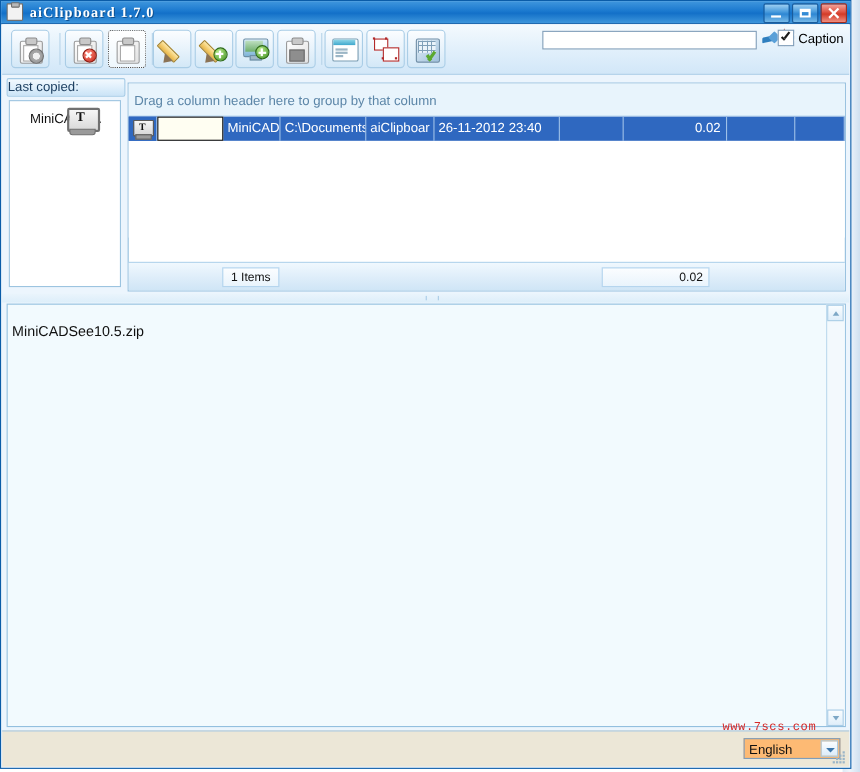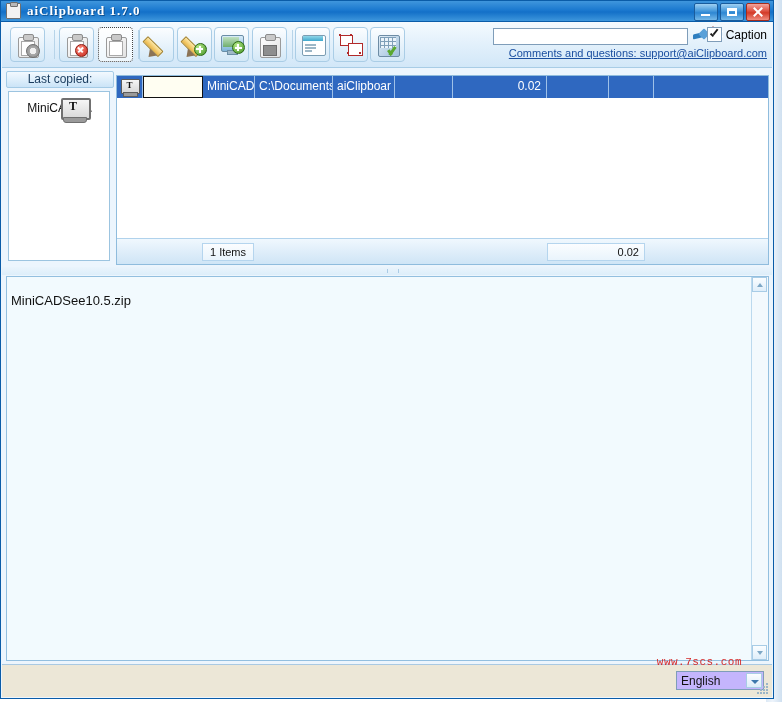--- a/index.html
+++ b/index.html
@@ -163,21 +163,21 @@
   #activelbl{font-size:12px;color:#000;}
   #supportlink{position:absolute;right:5px;top:25px;font-size:11px;color:#1b4fa0;
     text-decoration:underline;cursor:pointer;}
 
   
   #leftpanel{position:absolute;left:5px;top:70px;width:108px;height:192px;}
   #lastcopiedhdr{
     width:108px;height:17px;box-sizing:border-box;
     background:linear-gradient(to bottom,#f3f9fe,#ddeefb 55%,#cbe4f7);
     border:1px solid #a5cbe6;border-radius:2px;
-    font-size:12px;color:#1a3c5e;text-align:center;line-height:15px;
+    font-size:12px;color:#1a3c5e;line-height:15px;
   }
   #lastcopiedbox{
     position:absolute;left:2px;top:20px;width:102px;height:170px;box-sizing:border-box;
     background:#ffffff;border:1px solid #9cc4e0;
   }
   #thumbitem{position:absolute;left:8px;top:6px;width:86px;text-align:center;}
   .tmon{position:relative;width:28px;height:24px;margin:0 auto;}
   .tmon .scr{position:absolute;left:1px;top:0;width:26px;height:18px;
     background:linear-gradient(to bottom,#f6f6f6,#d9d9d9);border:2px solid #707070;border-radius:2px;}
   .tmon .t{position:absolute;left:0;top:0;width:26px;height:18px;line-height:16px;text-align:center;
@@ -234,21 +234,21 @@
   .scr-arrow i{position:absolute;left:4px;width:0;height:0;border-left:3px solid transparent;border-right:3px solid transparent;}
   .scr-arrow.up i{top:5px;border-bottom:4px solid #7da7c6;}
   .scr-arrow.down i{top:5px;border-top:4px solid #7da7c6;}
 
   
   #statusbar{position:absolute;left:1px;bottom:1px;width:770px;height:32px;
     background:#ece7d7;border-top:1px solid #a9c9e2;}
   #watermark{position:absolute;right:30px;top:-9px;font-family:"Liberation Mono",monospace;
     font-size:11px;color:#d42a2a;letter-spacing:0.5px;}
   #langselect{position:absolute;right:8px;top:6px;width:88px;height:19px;box-sizing:border-box;
-    background:#c4b5fd;border:1px solid #7f9db9;font-size:12px;color:#111;
+    background:#fdba74;border:1px solid #7f9db9;font-size:12px;color:#111;
     display:flex;align-items:center;}
   #langselect .lbl{padding-left:4px;}
   #langselect .drop{position:absolute;right:1px;top:1px;width:16px;height:15px;
     background:linear-gradient(to bottom,#fbfdff,#dcecf9);border:1px solid #a8cce6;box-sizing:border-box;}
   #langselect .drop i{position:absolute;left:4px;top:6px;width:0;height:0;
     border-left:4px solid transparent;border-right:4px solid transparent;border-top:4px solid #3d78ad;}
   #resizegrip{position:absolute;right:2px;bottom:2px;width:14px;height:14px;}
   #resizegrip b{position:absolute;display:block;background:#9ab5c8;width:2px;height:2px;}
 </style>
 </head>
@@ -369,53 +369,54 @@
     <div class="sbtn find">
       <span class="arrowicn"><span class="a1"></span><span class="a2"></span></span>
     </div>
     <div class="sbtn clear">
       <span class="xicn"></span>
     </div>
     <div id="activewrap">
       <span class="cbox"></span>
       <span id="activelbl">Caption</span>
     </div>
-    <div id="supportlink">Comments and questions: support@aiClipboard.com</div>
   </div>
 
   <div id="leftpanel">
     <div id="lastcopiedhdr">Last copied:</div>
     <div id="lastcopiedbox">
       <div id="thumbitem">
         <span class="tmon">
           <span class="scr"></span>
           <span class="t">T</span>
           <span class="base"></span>
         </span>
         <div id="thumblabel">MiniCADS...</div>
       </div>
     </div>
   </div>
 
   <div id="gridpanel">
+    <div id="groupbar">Drag a column header here to group by that column</div>
 
 
     <div id="rowsarea">
       <div class="grow">
         <div class="gc indicator" style="width:26px">
           <span class="imon">
             <span class="scr"></span>
             <span class="t">T</span>
             <span class="base"></span>
           </span>
         </div>
         <div class="gc editcell" style="width:60px"></div>
         <div class="gc" style="width:52px">MiniCAD</div>
         <div class="gc" style="width:78px">C:\Documents</div>
         <div class="gc" style="width:62px">aiClipboar</div>
+        <div class="gc" style="width:115px">26-11-2012 23:40</div>
         <div class="gc" style="width:58px"></div>
         <div class="gc num" style="width:94px">0.02</div>
         <div class="gc" style="width:62px"></div>
         <div class="gc" style="width:45px"></div>
       </div>
     </div>
 
     <div id="gridfooter">
       <div class="ftcell" id="ftcount">1 Items</div>
       <div class="ftcell" id="ftsize">0.02</div>

